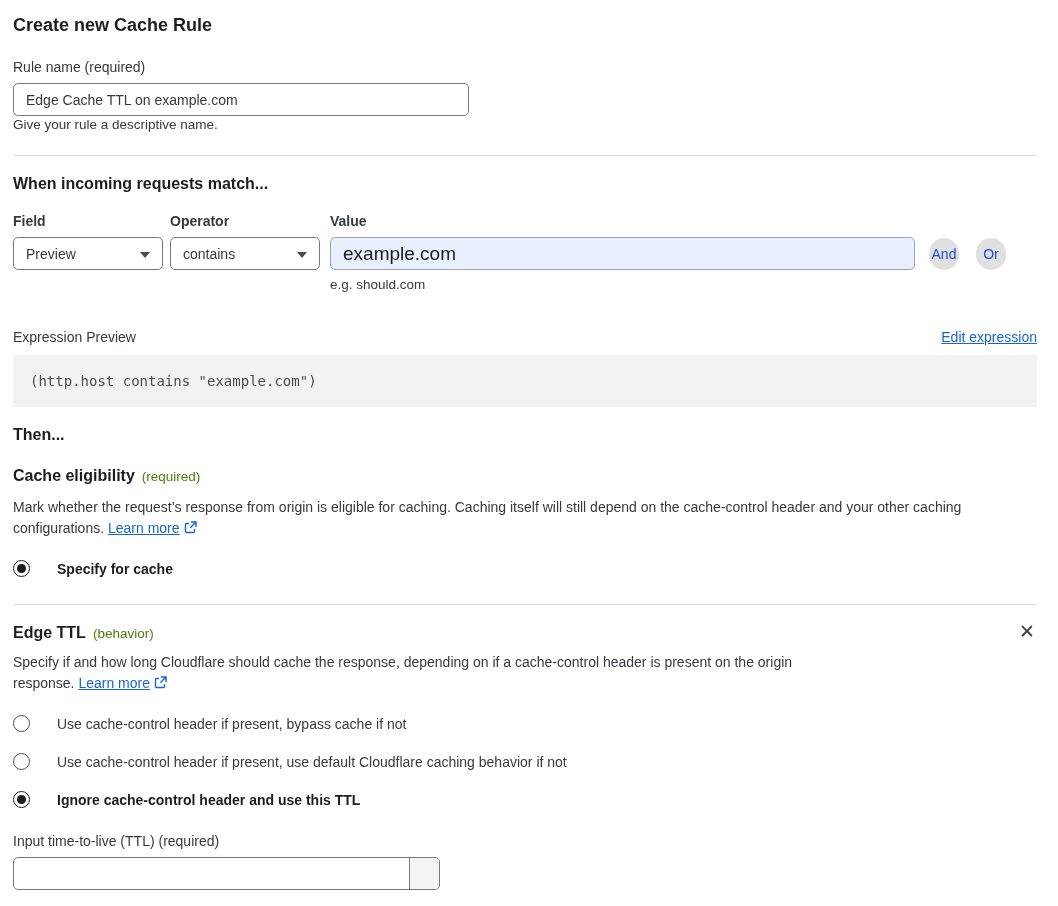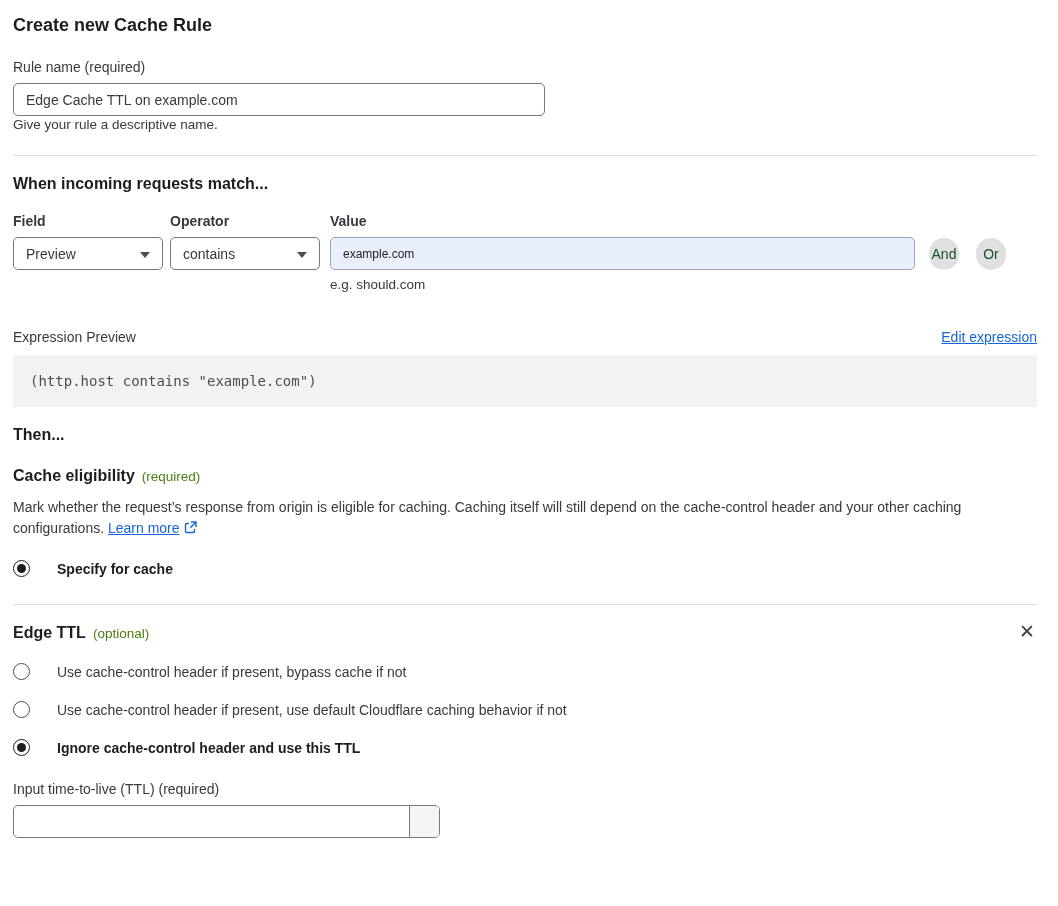--- a/index.html
+++ b/index.html
@@ -15,21 +15,21 @@
 
   h1.page-title { font-size: 18px; font-weight: 700; color: #1d1d1d; line-height: 22px; }
 
   .field-label { font-size: 14px; color: #36393f; }
   .help-text { font-size: 13.5px; color: #36393f; margin-top: 1px; }
 
   .rule-name-block { margin-top: 23px; }
   .text-input {
     display: block;
     margin-top: 8px;
-    width: 532px; height: 33px;
+    width: 456px; height: 33px;
     border: 1px solid #797979; border-radius: 5px;
     padding: 0 12px;
     font-family: "Liberation Sans", sans-serif;
     font-size: 14px; color: #36393f;
     background: #ffffff;
     outline: none;
   }
 
   hr.divider { border: none; border-top: 1px solid #dcdcdc; margin-top: 23px; }
 
@@ -58,28 +58,28 @@
   }
   .sel-field { margin-right: 7px; }
   .sel-operator { margin-right: 10px; }
 
   .value-input {
     width: 585px; height: 33px;
     border: 1px solid #97a2c0; border-radius: 5px;
     background: #e9effc;
     padding: 0 12px;
     font-family: "Liberation Sans", sans-serif;
-    font-size: 12px; color: #1d1d1d;
+    font-size: 19px; color: #1d1d1d;
     outline: none;
   }
   .conj-btn {
     height: 32px; width: 30px;
     margin-top: 1px;
     border: none; border-radius: 16px;
-    background: #e0e0e0; color: #14532d;
+    background: #e0e0e0; color: #1d4ed8;
     font-family: "Liberation Sans", sans-serif;
     font-size: 14px;
     cursor: pointer;
   }
   .btn-and { margin-left: 14px; }
   .btn-or { margin-left: 17px; }
   .value-help { margin-left: 317px; margin-top: 7px; font-size: 13.5px; }
 
   .expr-row { display: flex; justify-content: space-between; align-items: flex-end; margin-top: 37px; }
   a.link {
@@ -210,23 +210,30 @@
 
   <div class="radio-row">
     <span class="radio-circle checked"></span>
     <span class="radio-label bold">Specify for cache</span>
   </div>
 
   <hr class="divider" style="margin-top:27px;">
 
   <div class="section-title-row" style="margin-top:17px;">
     <div>
-      <span class="section-title">Edge TTL</span><span class="qualifier">(optional)</span>
+      <span class="section-title">Edge TTL</span><span class="qualifier">(behavior)</span>
     </div>
     <button class="close-btn">✕</button>
+  </div>
+  <div class="section-desc desc-narrow" style="margin-top:10px;">
+    <span>Specify if and how long Cloudflare should cache the response, depending on if a cache-control header is present on the origin response.</span>
+    <a class="link">Learn more</a><span class="ext-icon"><svg width="13" height="13" viewBox="0 0 13 13">
+          <path d="M5 2.5 H2.6 C1.9 2.5 1.5 2.9 1.5 3.6 V10.4 C1.5 11.1 1.9 11.5 2.6 11.5 H9.4 C10.1 11.5 10.5 11.1 10.5 10.4 V8" fill="none" stroke="#1565d8" stroke-width="1.4"></path>
+          <path d="M7 1 H12 V6 M11.7 1.3 L6.3 6.7" fill="none" stroke="#1565d8" stroke-width="1.4"></path>
+        </svg></span>
   </div>
 
   <div class="radio-row">
     <span class="radio-circle"></span>
     <span class="radio-label">Use cache-control header if present, bypass cache if not</span>
   </div>
   <div class="radio-row">
     <span class="radio-circle"></span>
     <span class="radio-label">Use cache-control header if present, use default Cloudflare caching behavior if not</span>
   </div>

